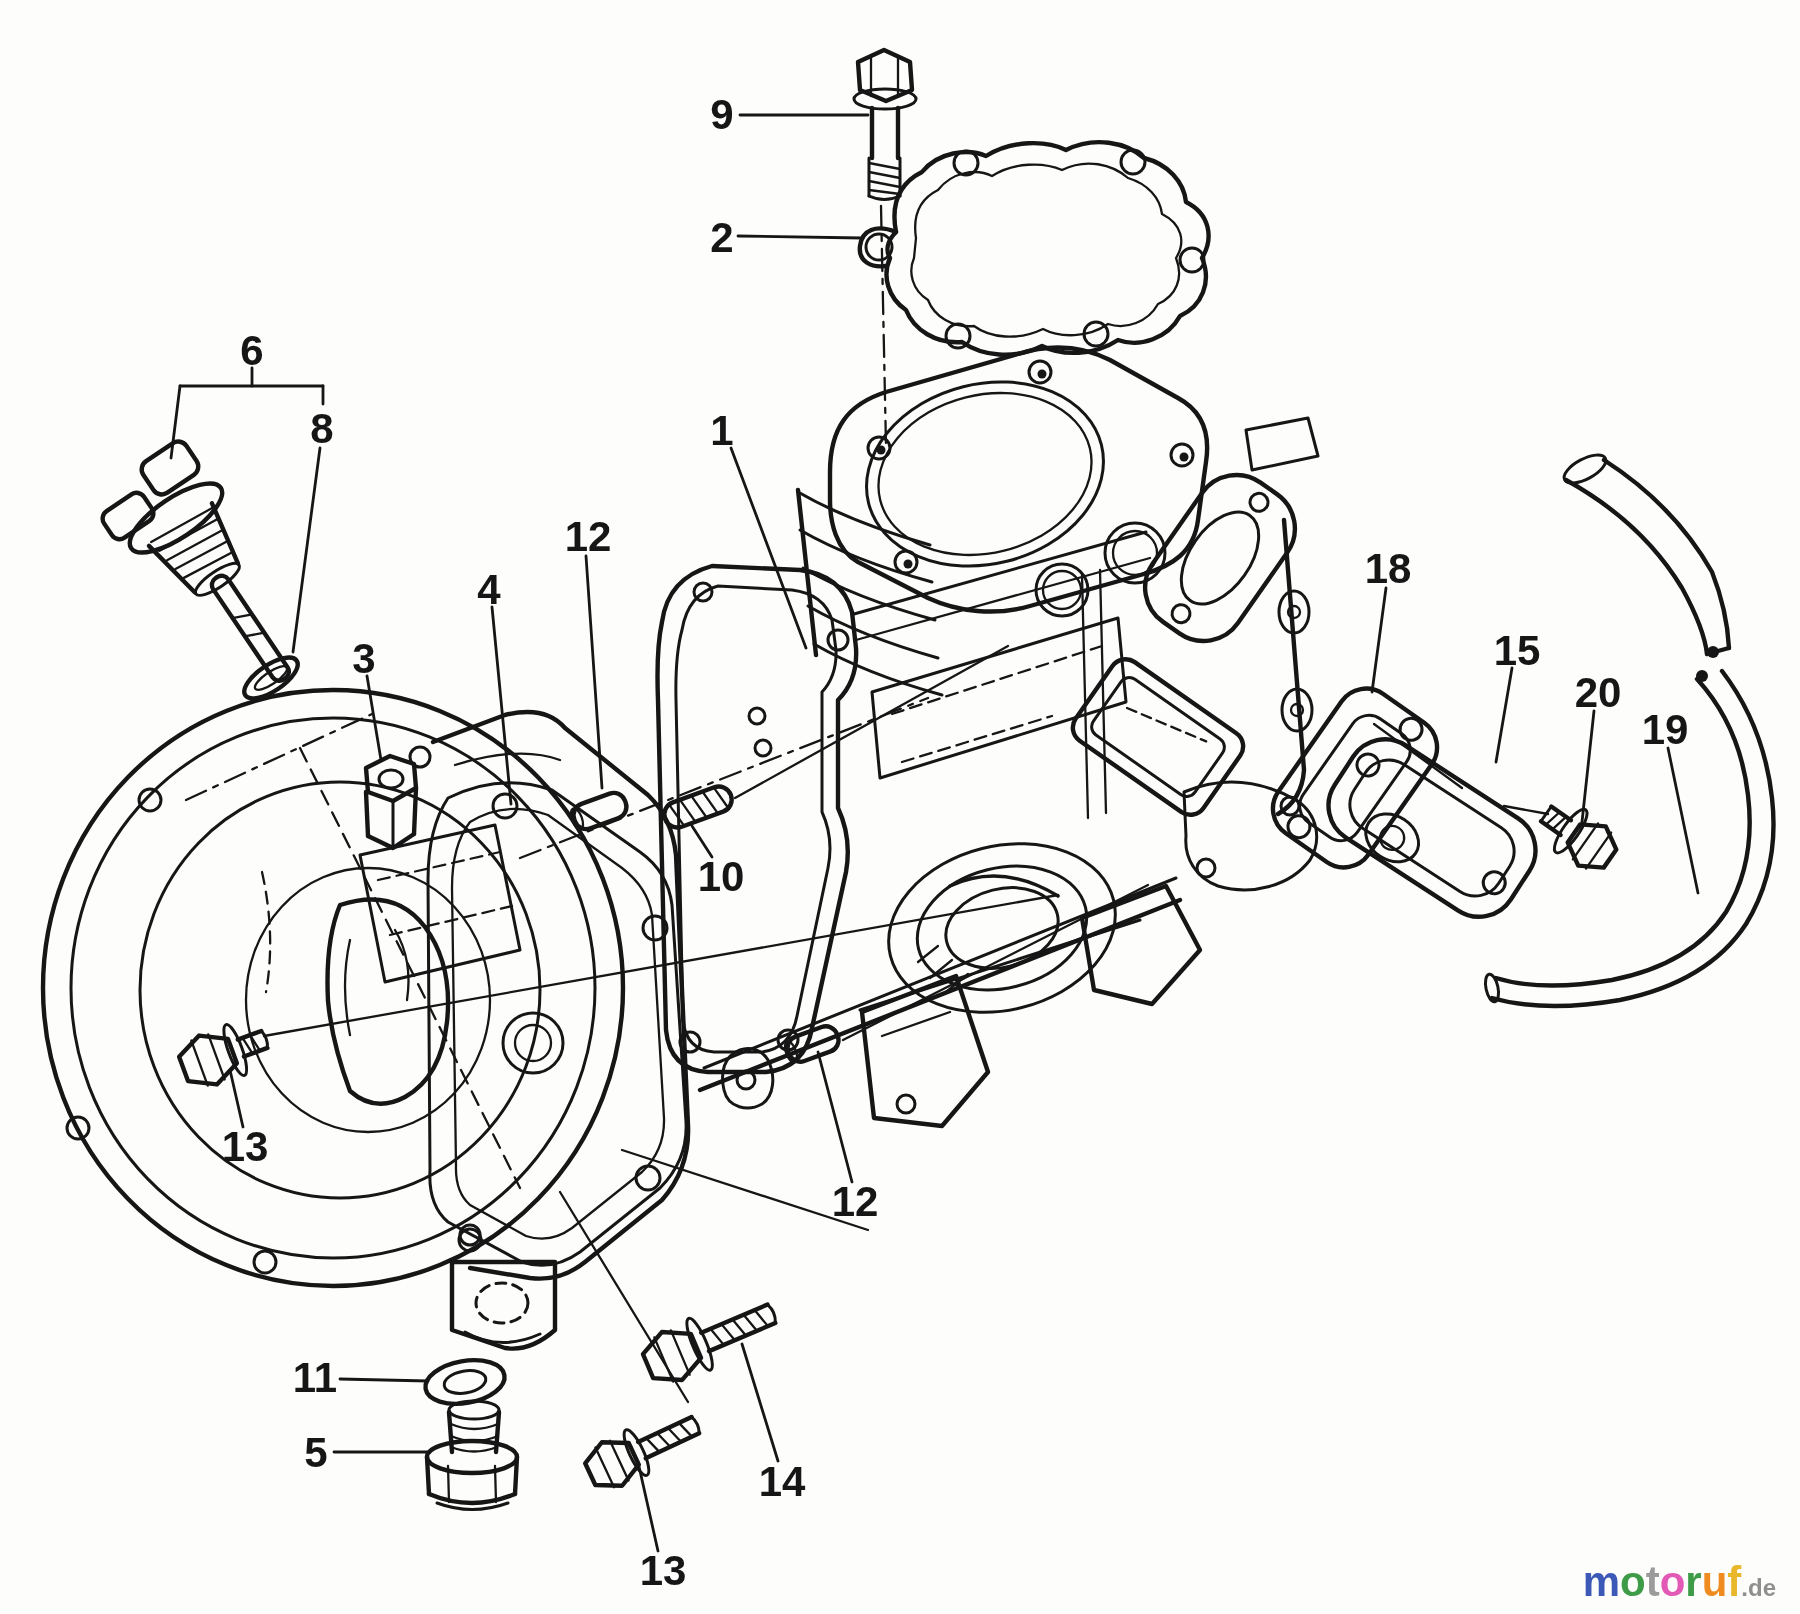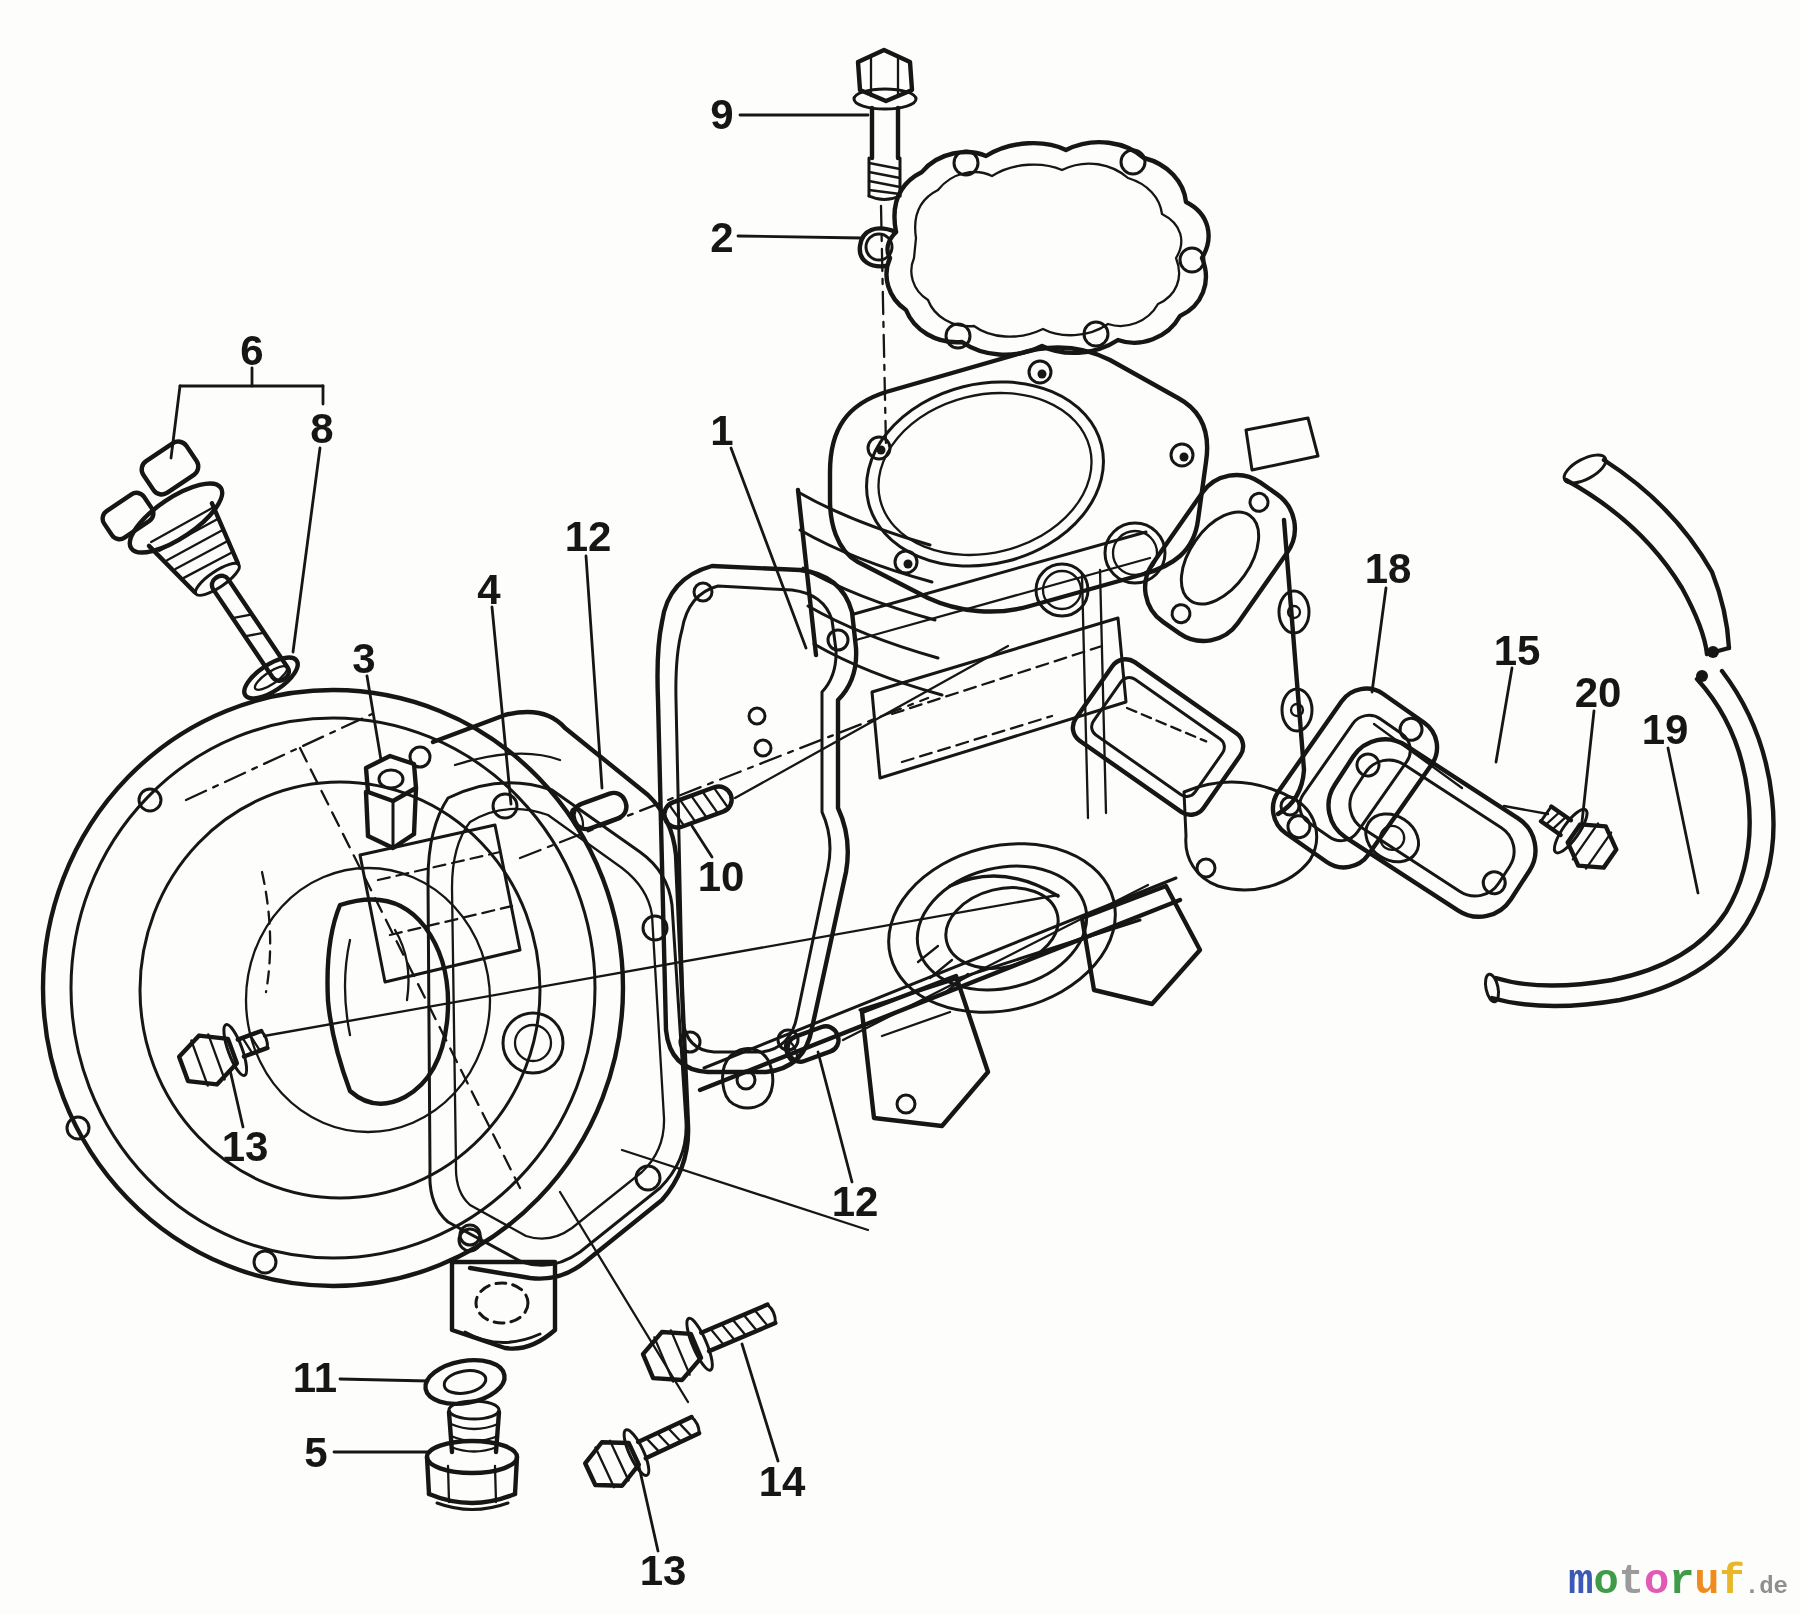--- a/index.html
+++ b/index.html
@@ -8,22 +8,22 @@
   svg#art{position:absolute;left:0;top:0;width:100%;height:100%;color:#161616;}
   #art path,#art ellipse,#art circle,#art rect,#art polygon,#art polyline,#art line{
       fill:none;stroke:currentColor;stroke-width:3.5;stroke-linecap:round;stroke-linejoin:round;}
   #art .ink{fill:currentColor;stroke:none;}
   #art .thin{stroke-width:2.3;}
   #art .mid{stroke-width:3;}
   #art .bold{stroke-width:4.4;}
   #art .leader{stroke-width:2.8;fill:none;}
   #art text.callout{font:700 42px "Liberation Sans",sans-serif;fill:currentColor;stroke:none;
       text-anchor:middle;}
-  #watermark{position:absolute;right:12px;bottom:8px;
-      font-family:Liberation Mono, monospace;font-weight:700;font-size:42px;letter-spacing:0px;
+  #watermark{position:absolute;right:24px;bottom:8px;
+      font-family:Liberation Sans, sans-serif;font-weight:700;font-size:42px;letter-spacing:0px;
       user-select:none;white-space:nowrap;}
   #watermark .suffix{font-size:24px;font-weight:700;}
 </style>
 </head>
 <body>
 
 <div id="page" style="background: rgb(253, 253, 251);">
 <svg id="art" viewBox="0 0 1800 1614" style="color: rgb(22, 22, 22);">
 
   <g>

